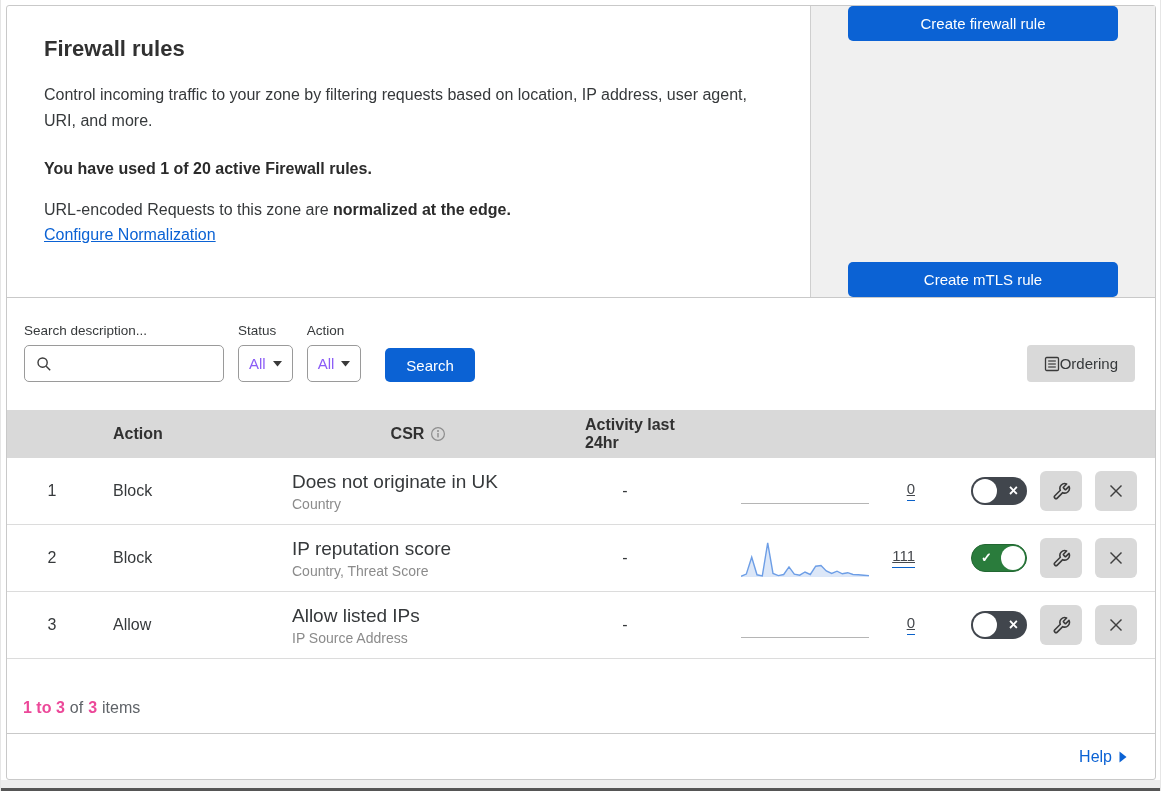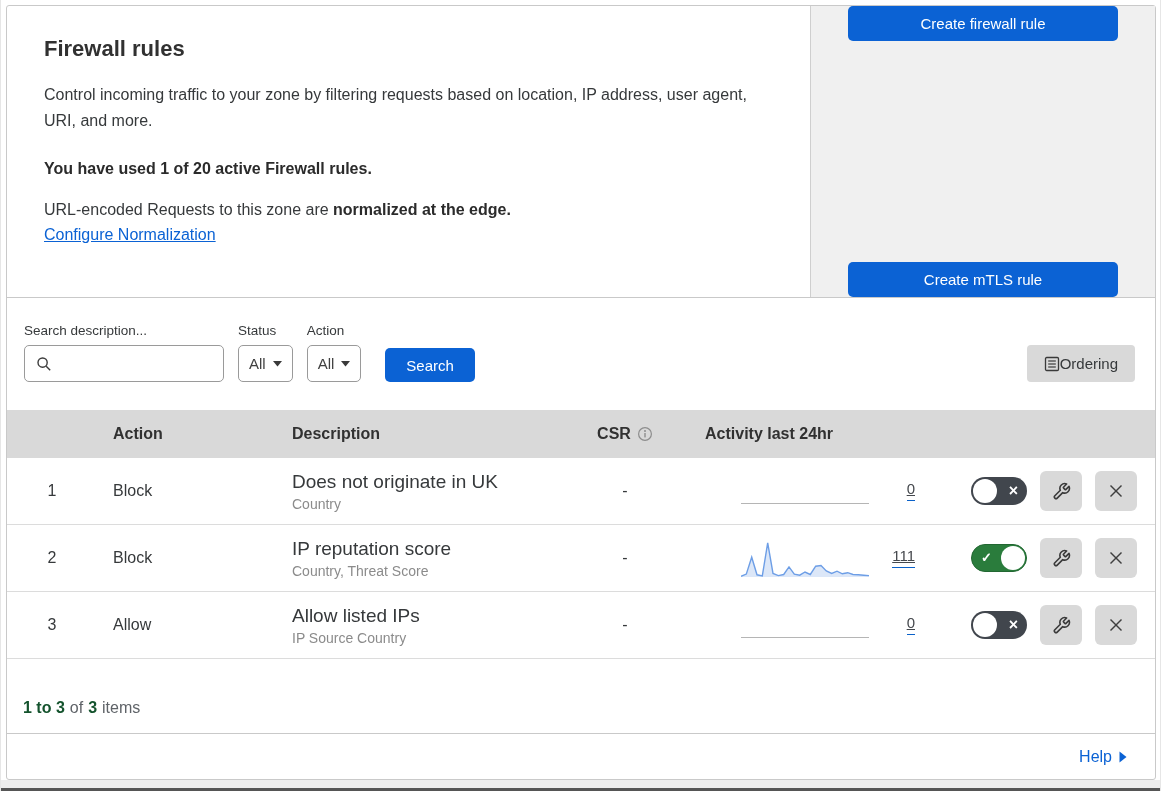--- a/index.html
+++ b/index.html
@@ -64,21 +64,21 @@
     width: 200px; height: 37px; border: 1px solid #9a9a9a; border-radius: 5px;
     display: flex; align-items: center; padding: 0 8px 0 11px; background: #fff;
   }
   .search-box input {
     border: none; outline: none; flex: 1; margin-left: 8px;
     font-family: "Liberation Sans", sans-serif; font-size: 14px; min-width: 0;
   }
   .select-box {
     height: 37px; border: 1px solid #9a9a9a; border-radius: 5px; background: #fff;
     display: flex; align-items: center; gap: 7px; padding: 0 10px;
-    font-size: 15px; color: #404040; cursor: pointer;
+    font-size: 15px; color: #8b5cf6; cursor: pointer;
   }
   .btn-search {
     height: 34px; padding: 0 21px; margin-left: 10px;
     background: #0b62d4; color: #fff; border: none; border-radius: 5px;
     font-family: "Liberation Sans", sans-serif; font-size: 15px; cursor: pointer;
   }
   .btn-ordering {
     margin-left: auto; height: 37px; padding: 0 17px;
     background: #d9d9d9; color: #36393b; border: none; border-radius: 4px;
     font-family: "Liberation Sans", sans-serif; font-size: 15px; cursor: pointer;
@@ -128,21 +128,21 @@
     width: 42px; height: 40px; border: none; border-radius: 6px; background: #d9d9d9;
     display: flex; align-items: center; justify-content: center; cursor: pointer; flex: none;
   }
 
   
   .items-footer {
     height: 75px; border-bottom: 1px solid #c9c9c9;
     display: flex; align-items: flex-end; padding: 0 0 16px 16px;
   }
   .items-count { display: inline-flex; gap: 5px; font-size: 16px; align-items: baseline; }
-  .items-count .b { font-weight: 700; color: #14532d; }
+  .items-count .b { font-weight: 700; color: #ec4899; }
   .items-count .g { color: #5f6368; }
   .help-bar { flex: 1; display: flex; align-items: center; justify-content: flex-end; padding-right: 28px; }
   .help-link { display: flex; align-items: center; gap: 7px; color: #0b62d4; font-size: 16px; cursor: pointer; }
 
   svg { display: block; }
 </style>
 </head>
 <body>
 
 <div class="card">
@@ -206,21 +206,20 @@
             <line x1="4.2" y1="11" x2="11.8" y2="11" stroke="#3a3a3a" stroke-width="1.2"></line>
           </svg>
       </span>
       <span>Ordering</span>
     </button>
   </div>
 
   <div class="grid-cols table-header">
     <div></div>
     <div class="th-action">Action</div>
-    <div class="th-desc">Description</div>
     <div class="th-csr">
       <span>CSR</span>
       <span>
         <svg width="16" height="16" viewBox="0 0 16 16">
             <circle cx="8" cy="8" r="6.4" fill="none" stroke="#8d8d8d" stroke-width="1.2"></circle>
             <circle cx="8" cy="5" r="1" fill="#8d8d8d"></circle>
             <rect x="7.3" y="7" width="1.4" height="4.4" fill="#8d8d8d"></rect>
           </svg>
       </span>
     </div>
@@ -303,21 +302,21 @@
           </span>
       </button>
     </div>
   </div>
 
   <div class="grid-cols table-row">
     <div class="cell-num">3</div>
     <div class="cell-action">Allow</div>
     <div class="cell-desc">
       <div class="desc-main">Allow listed IPs</div>
-      <div class="desc-sub">IP Source Country</div>
+      <div class="desc-sub">IP Source Address</div>
     </div>
     <div class="cell-csr">-</div>
     <div class="cell-activity">
       <div class="chart-box">
           <div class="flat-line"></div>
         </div>
       <a class="count-link">0</a>
     </div>
     <div class="cell-controls">
       <div class="toggle off">

